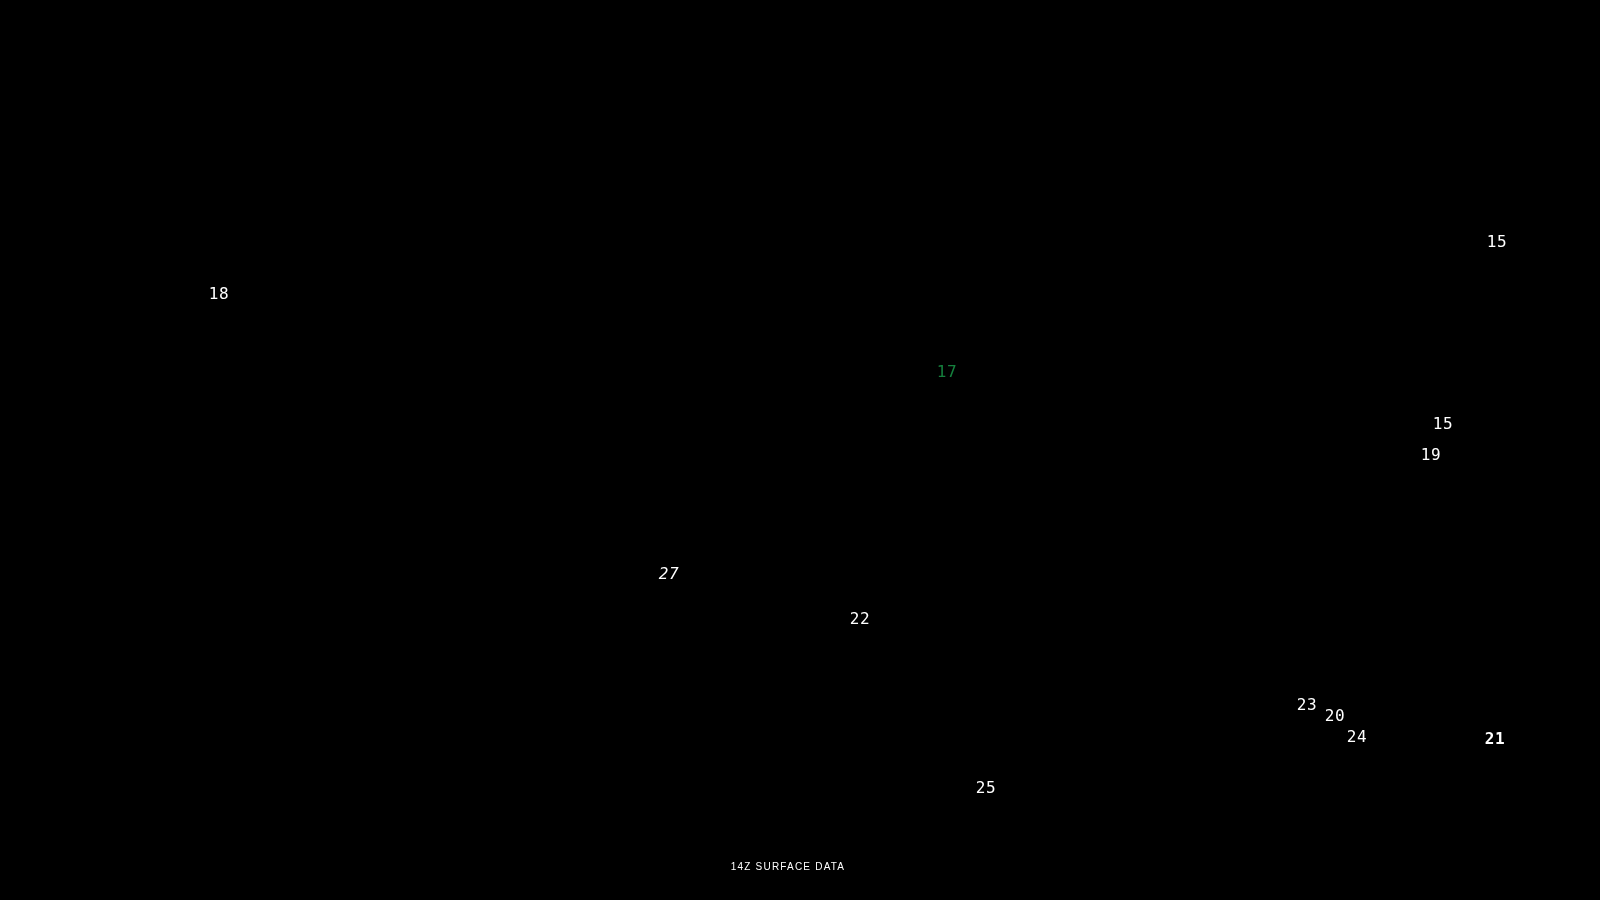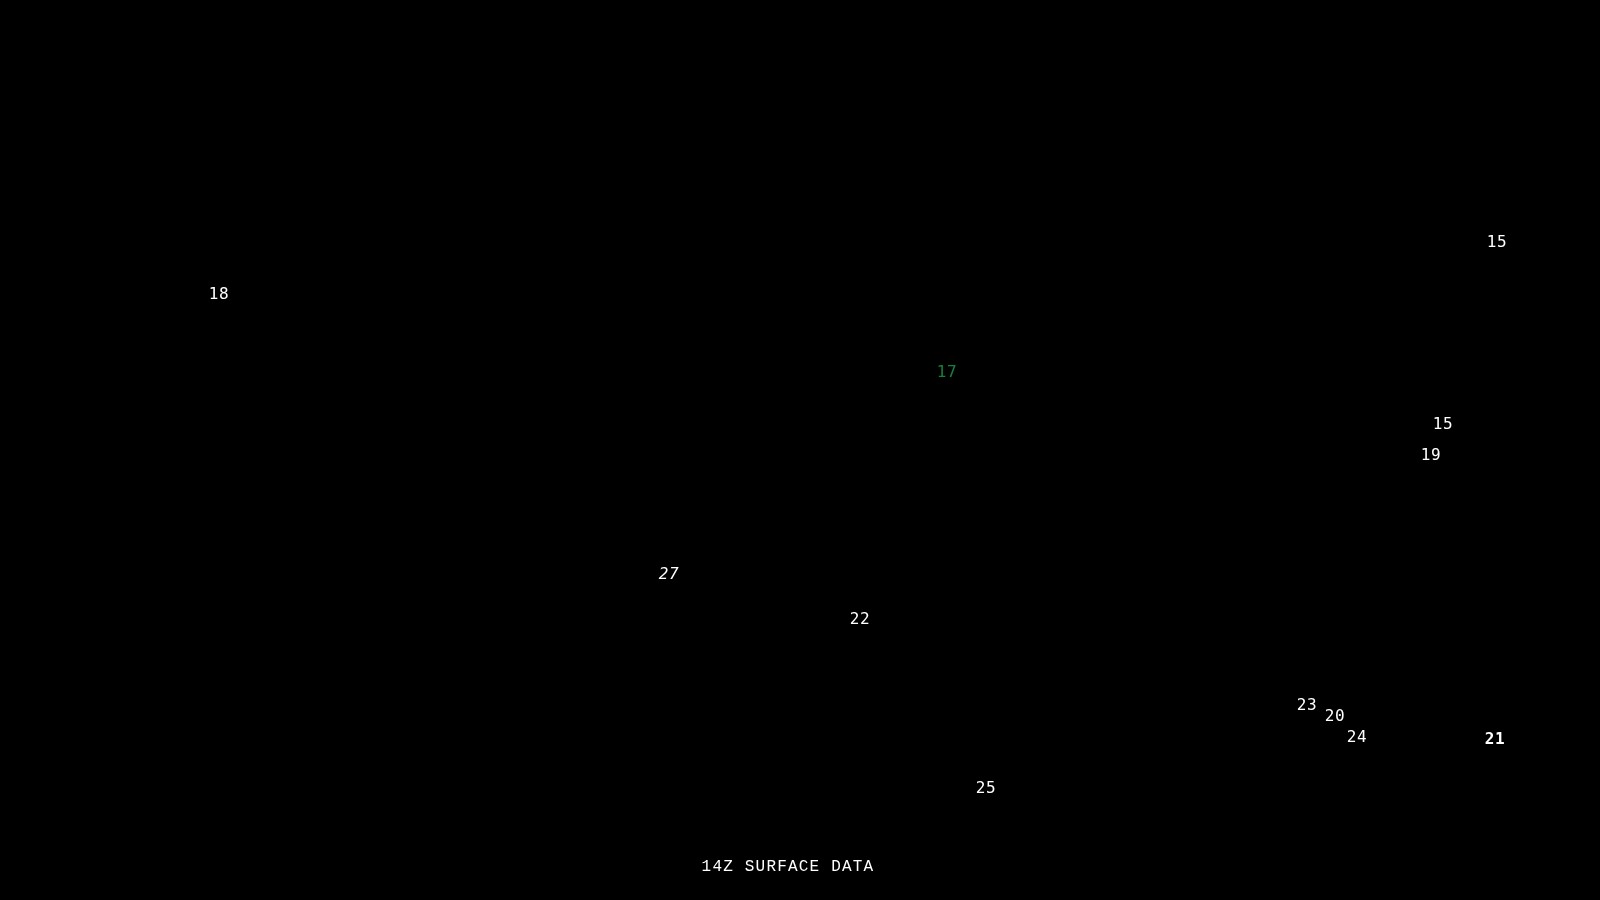--- a/index.html
+++ b/index.html
@@ -22,22 +22,22 @@
     font-size: 16px;
     line-height: 12px;
     letter-spacing: 0.5px;
     white-space: nowrap;
     transform: translate(-50%, -50%);
     -webkit-font-smoothing: none;
   }
   .caption {
     position: absolute;
     color: #ffffff;
-    font-family: Liberation Mono, monospace;
-    font-size: 16px;
+    font-family: Liberation Sans, sans-serif;
+    font-size: 10px;
     line-height: 12px;
     letter-spacing: 1.2px;
     white-space: nowrap;
     transform: translate(-50%, -50%);
   }
 </style>
 </head>
 <body>
 
 <div id="canvas">

